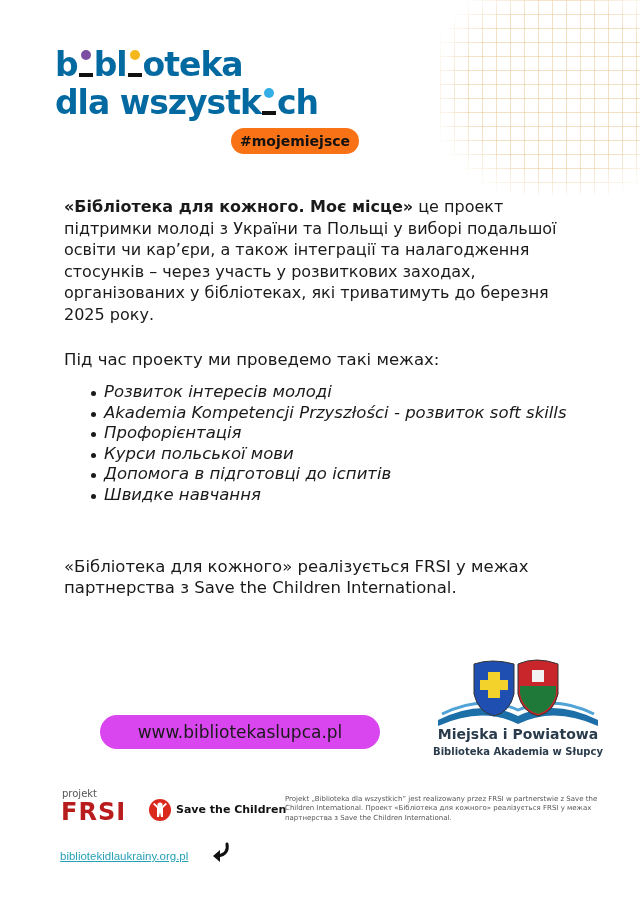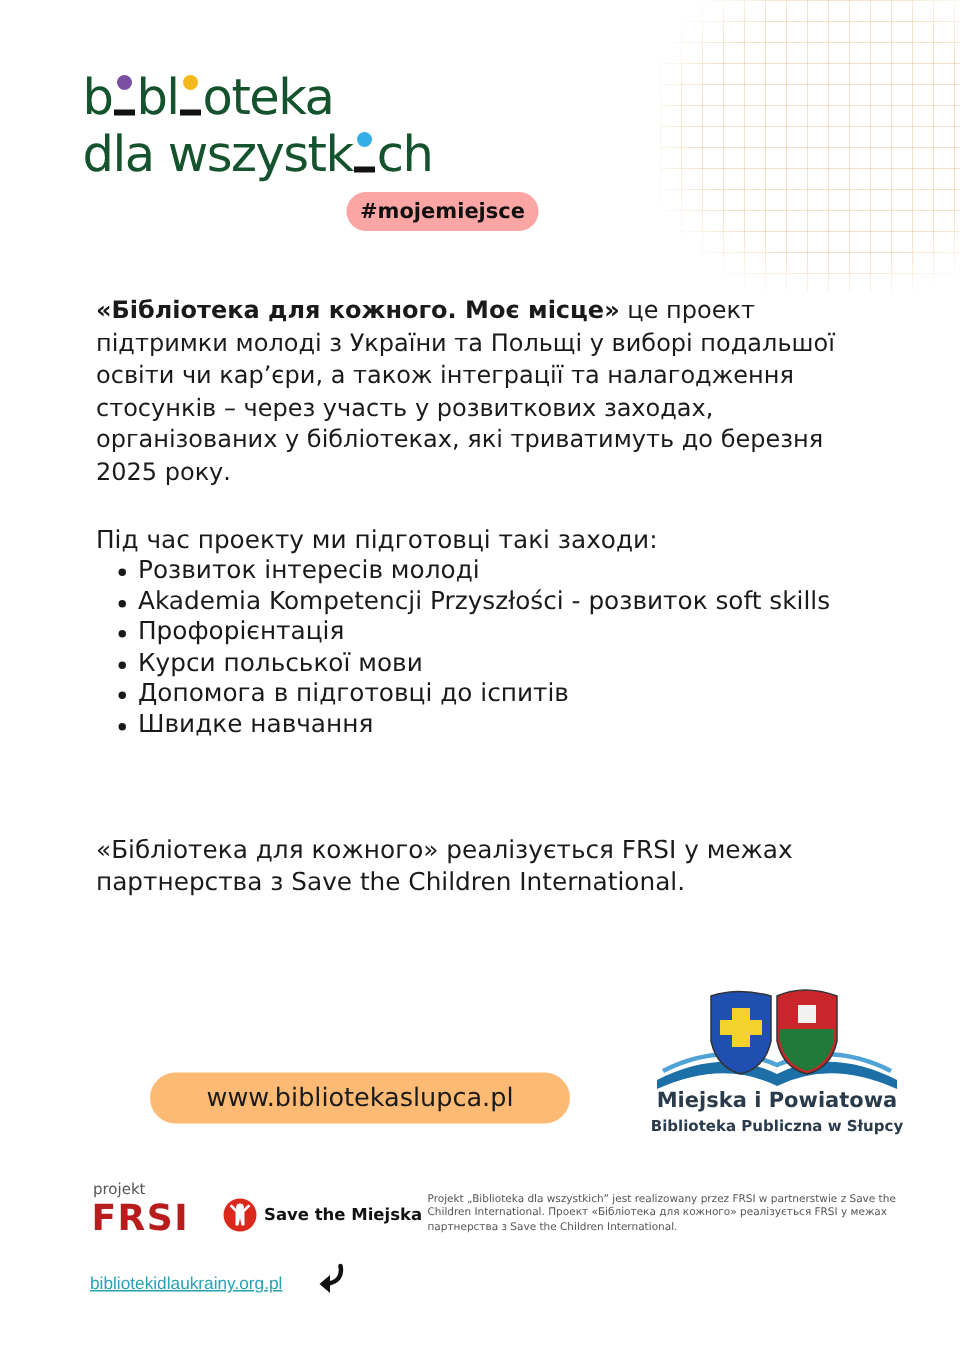--- a/index.html
+++ b/index.html
@@ -5,54 +5,54 @@
   html, body { margin: 0; padding: 0; }
   body {
     width: 640px; height: 905px; background: #ffffff; position: relative; overflow: hidden;
     font-family: "DejaVu Sans", "Liberation Sans", sans-serif; color: #1a1a1a;
   }
   .abs { position: absolute; }
 
   
   .logo { left: 55px; top: 46px; }
   .logo-line {
-    font-family: "DejaVu Sans", sans-serif; font-weight: normal; font-size: 33px;
-    letter-spacing: -1px; line-height: 38px; color: #14532d; white-space: nowrap;
+    font-family: "DejaVu Sans", sans-serif; font-weight: bold; font-size: 33px;
+    letter-spacing: -1px; line-height: 38px; color: #0369a1; white-space: nowrap;
   }
   .logo-line .slot { display: inline-block; width: 16px; height: 26px; position: relative; vertical-align: baseline; }
   .logo-line .slot .dot { position: absolute; left: 3px; top: 0px; width: 10px; height: 10px; border-radius: 50%; }
   .logo-line .slot .bar { position: absolute; left: 1px; bottom: -1px; width: 14px; height: 4px; background: #111; }
   .hashtag {
-    left: 231px; top: 128px; width: 128px; height: 26px; border-radius: 13px; background: #fca5a5;
+    left: 231px; top: 128px; width: 128px; height: 26px; border-radius: 13px; background: #f97316;
     font-weight: bold; font-size: 14px; line-height: 26px; text-align: center; color: #111;
   }
 
   
   .grid {
     left: 440px; top: 0px; width: 200px; height: 195px;
     background-image:
       linear-gradient(to right, rgba(235,200,150,0.55) 1px, transparent 1px),
       linear-gradient(to bottom, rgba(235,200,150,0.55) 1px, transparent 1px);
     background-size: 14px 14px;
     -webkit-mask-image: radial-gradient(ellipse at 60% 45%, #000 55%, transparent 80%);
             mask-image: radial-gradient(ellipse at 60% 45%, #000 55%, transparent 80%);
   }
 
   
   .intro { left: 64px; top: 196px; width: 510px; font-size: 16px; line-height: 21.5px; }
   .intro b { font-weight: bold; }
   .events-title { left: 64px; top: 349px; width: 510px; font-size: 16.5px; line-height: 21px; }
-  .events-list { left: 64px; top: 370px; width: 510px; margin: 0; padding: 0; list-style: none; font-size: 16.5px; line-height: 20.5px; }
+  .events-list { left: 64px; top: 370px; width: 510px; margin: 12px; padding: 0; list-style: none; font-size: 16.5px; line-height: 20.5px; font-style: italic; }
   .events-list li { position: relative; padding-left: 28px; }
   .events-list li::before { content: ""; position: absolute; left: 15px; top: 9px; width: 5px; height: 5px; border-radius: 50%; background: #1a1a1a; }
   .partner { left: 64px; top: 556px; width: 510px; font-size: 16.5px; line-height: 21px; }
 
   
   .url-pill {
-    left: 100px; top: 715px; width: 280px; height: 34px; border-radius: 17px; background: #fdba74;
+    left: 100px; top: 715px; width: 280px; height: 34px; border-radius: 17px; background: #d946ef;
     font-size: 17px; line-height: 34px; text-align: center; color: #1a1a1a;
   }
 
   
   .lib-logo { left: 432px; top: 650px; width: 172px; height: 115px; }
   .lib-name1 { left: 432px; top: 726px; width: 172px; text-align: center; font-size: 14px; font-weight: bold; color: #2a3b4c; }
   .lib-name2 { left: 432px; top: 746px; width: 172px; text-align: center; font-size: 10px; font-weight: bold; color: #2a3b4c; }
 
   
   .projekt { left: 62px; top: 788px; font-size: 10px; color: #555; }
@@ -103,21 +103,21 @@
 </svg>
 
 <div class="abs logo">
   <div class="logo-line"><span>b</span><span class="slot"><span class="dot" style="background:#7b4fa2"></span><span class="bar"></span></span><span>bl</span><span class="slot"><span class="dot" style="background:#f5b81c"></span><span class="bar"></span></span><span>oteka</span></div>
   <div class="logo-line"><span>dla wszystk</span><span class="slot"><span class="dot" style="background:#35aee8"></span><span class="bar"></span></span><span>ch</span></div>
 </div>
 <div class="abs hashtag">#mojemiejsce</div>
 
 <div class="abs intro"><b>«Бібліотека для кожного. Моє місце»</b><span> це проект підтримки молоді з України та Польщі у виборі подальшої освіти чи кар’єри, а також інтеграції та налагодження стосунків – через участь у розвиткових заходах, організованих у бібліотеках, які триватимуть до березня 2025 року.</span></div>
 
-<div class="abs events-title">Під час проекту ми підготовці такі заходи:</div>
+<div class="abs events-title">Під час проекту ми проведемо такі межах:</div>
 <ul class="abs events-list">
   <li>Розвиток інтересів молоді</li>
   <li>Akademia Kompetencji Przyszłości - розвиток soft skills</li>
   <li>Профорієнтація</li>
   <li>Курси польської мови</li>
   <li>Допомога в підготовці до іспитів</li>
   <li>Швидке навчання</li>
 </ul>
 
 <div class="abs partner">«Бібліотека для кожного» реалізується FRSI у межах партнерства з Save the Children International.</div>
@@ -130,29 +130,29 @@
   <path d="M10 64 Q50 44 86 60 Q122 44 162 64" stroke="#4fa3d6" stroke-width="3" fill="none"></path>
 
   <path d="M42 14 Q60 8 82 14 L82 44 Q78 62 62 66 Q46 62 42 44 Z" fill="#1f4fb0" stroke="#333" stroke-width="1"></path>
   <path d="M56 22 h12 v8 h8 v10 h-8 v8 h-12 v-8 h-8 v-10 h8 Z" fill="#f2d22b"></path>
 
   <path d="M86 14 Q104 6 126 14 L126 44 Q122 62 106 66 Q90 62 86 44 Z" fill="#c8262b" stroke="#333" stroke-width="1"></path>
   <path d="M88 36 L124 36 L124 44 Q120 60 106 64 Q92 60 88 44 Z" fill="#1f7a3a"></path>
   <path d="M100 20 h12 v12 h-12 Z" fill="#f2f2f2"></path>
 </svg>
 <div class="abs lib-name1">Miejska i Powiatowa</div>
-<div class="abs lib-name2">Biblioteka Publiczna w Słupcy</div>
+<div class="abs lib-name2">Biblioteka Akademia w Słupcy</div>
 
 <div class="abs projekt">projekt</div>
 <div class="abs frsi">FRSI</div>
 <svg class="abs stc-icon" viewBox="0 0 24 24">
   <circle cx="12" cy="12" r="11" fill="#da291c"></circle>
   <circle cx="12" cy="7" r="2.6" fill="#fff"></circle>
   <path d="M5 6 L9 10 L9 19 L11 19 L12 14 L13 19 L15 19 L15 10 L19 6 L17.5 5 L14 8.5 L10 8.5 L6.5 5 Z" fill="#fff"></path>
 </svg>
-<div class="abs stc-text">Save the Miejska</div>
+<div class="abs stc-text">Save the Children</div>
 <div class="abs footnote">Projekt „Biblioteka dla wszystkich” jest realizowany przez FRSI w partnerstwie z Save the Children International. Проект «Бібліотека для кожного» реалізується FRSI у межах партнерства з Save the Children International.</div>
 
 <a class="abs site-link">bibliotekidlaukrainy.org.pl</a>
 <svg class="abs arrow-icon" viewBox="0 0 22 22">
   <path d="M17 2 Q19 12 8 14" stroke="#111" stroke-width="3" fill="none" stroke-linecap="round"></path>
   <polygon points="3,14 10,8 10,20" fill="#111"></polygon>
 </svg>
 
 </body></html>

